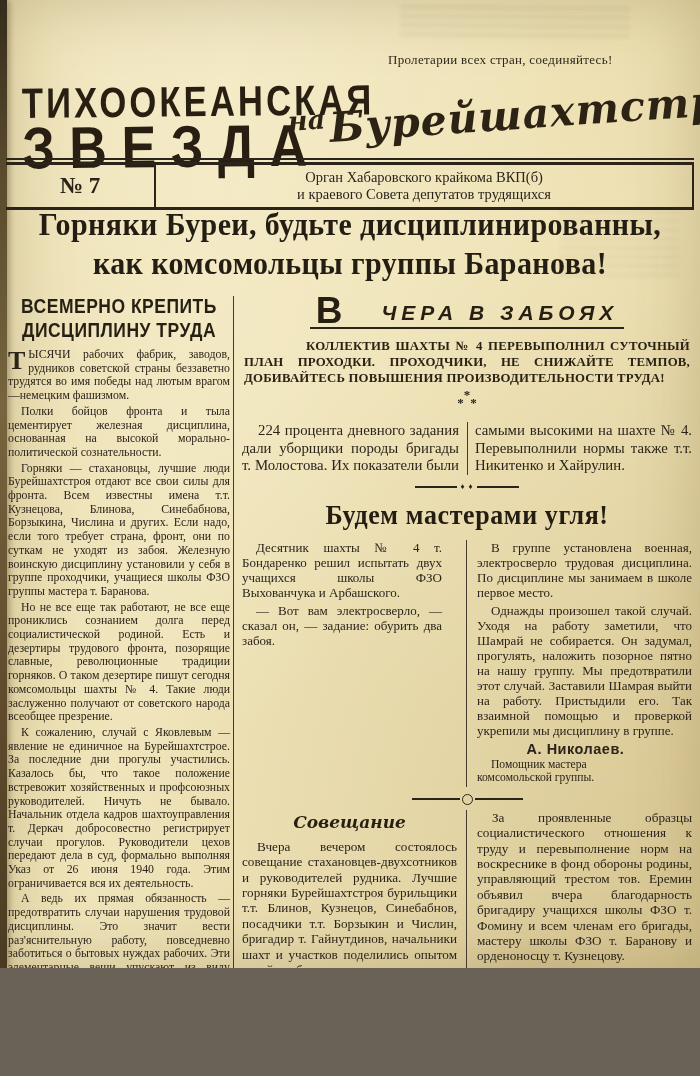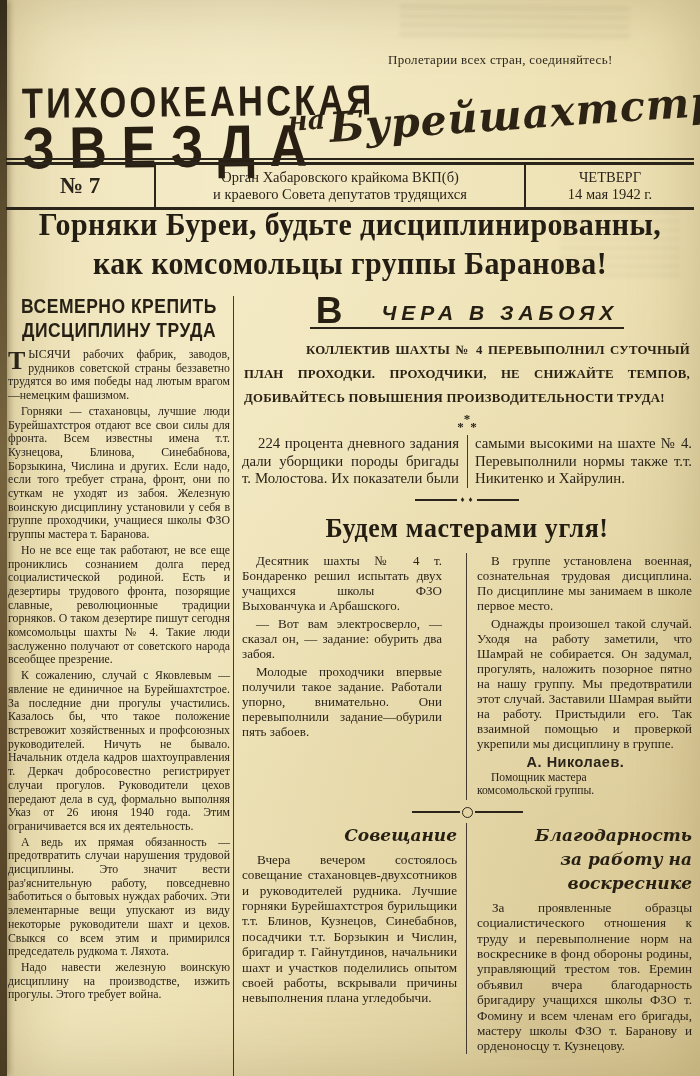--- a/index.html
+++ b/index.html
@@ -1,17 +1,17 @@
 <!DOCTYPE html>
 <html lang="ru"><head>
 <meta charset="utf-8">
 <style>
   html,body{margin:0;padding:0;background:#6b6257;}
   .page{
-    position:relative;width:700px;height:1076px;overflow:hidden;
+    position:relative;width:700px;height:968px;overflow:hidden;
     color:#2b241b;
     font-family:"Liberation Serif","DejaVu Serif",serif;
     background:
       radial-gradient(ellipse at 18% 8%, rgba(255,250,228,.38), transparent 55%),
       radial-gradient(ellipse at 90% 95%, rgba(130,100,45,.14), transparent 55%),
       radial-gradient(ellipse at 80% 30%, rgba(255,248,220,.18), transparent 50%),
       linear-gradient(100deg,#e5d6a2,#efe4ba 28%,#ecdfb0 68%,#e6d7a4);
     box-shadow:inset 0 0 70px rgba(96,70,25,.25);
   }
   .binding{position:absolute;left:0;top:0;bottom:0;width:7px;
@@ -54,26 +54,26 @@
   .dense p.lead{text-indent:0;}
   .dropcap{float:left;font-size:26px;line-height:22px;font-weight:bold;padding:2px 3px 0 0;}
   
   .vrule-main{position:absolute;left:233px;top:296px;bottom:0;width:0;border-left:1.5px solid #43392c;}
   
   .region{position:absolute;left:242px;top:296px;width:450px;}
   .vchera-head{width:fit-content;margin:0 auto;border-bottom:2.5px solid #2b241b;padding:0 6px 1px 6px;
     font-family:"Liberation Sans",sans-serif;font-weight:bold;color:#261f12;white-space:nowrap;}
   .v-init{font-size:37px;line-height:30px;vertical-align:-3px;}
   .v-rest{font-size:21px;font-style:italic;letter-spacing:5px;margin-left:39px;}
-  .lede{margin:9px 2px 0 2px;font-weight:bold;font-size:12.8px;line-height:24px;
+  .lede{margin:9px 2px 0 2px;font-weight:bold;font-size:12.8px;line-height:16px;
     text-align:justify;text-indent:62px;letter-spacing:.2px;color:#2a2215;}
   .dinkus{text-align:center;line-height:8px;font-size:13px;font-weight:bold;margin:5px 0 2px 0;}
   .dinkus span{display:block;white-space:pre;}
   .ycols{column-count:2;column-gap:16px;column-rule:1.5px solid #43392c;
-    font-size:14.8px;line-height:17.6px;text-align:justify;margin-top:4px;}
+    font-size:14.8px;line-height:17.6px;text-align:justify;margin-top:15px;}
   .ycols p{margin:0;text-indent:16px;}
   .ddiv{display:flex;align-items:center;justify-content:center;margin:8px 0 4px 0;}
   .ddiv i{display:block;width:42px;height:2px;background:#2b241b;}
   .ddiv b{font-style:normal;font-size:8px;letter-spacing:1px;padding:0 3px;line-height:8px;}
   .masters-title{text-align:center;font-weight:bold;font-size:26px;letter-spacing:.6px;
     margin:10px 0 9px 0;color:#241d12;transform:scale(1,1.05);}
   .mcols{display:flex;}
   .mcol{width:50%;box-sizing:border-box;font-size:13px;line-height:15px;text-align:justify;}
   .mcol.c1{padding-right:24px;border-right:1.5px solid #43392c;}
   .mcol.c2{padding-left:10px;}
@@ -82,21 +82,21 @@
     font-size:14.5px;margin:4px 18px 1px 0;letter-spacing:.5px;}
   .sig-role{font-size:11.6px;line-height:13px;text-indent:0;width:150px;margin-left:auto;text-align:left;}
   .odiv{display:flex;align-items:center;justify-content:center;margin:7px 0 5px 0;}
   .odiv i{display:block;width:48px;height:1.8px;background:#2b241b;}
   .odiv u{display:block;width:9px;height:9px;border:1.8px solid #2b241b;border-radius:50%;margin:0 2px;}
   .bcols{display:flex;}
   .bcol{width:50%;box-sizing:border-box;}
   .bcol.c1{padding-right:9px;border-right:1.5px solid #43392c;}
   .bcol.c2{padding-left:10px;}
   .btitle{font-family:"DejaVu Serif","Liberation Serif",serif;font-style:italic;font-weight:bold;
-    text-align:right;font-size:17px;line-height:24px;color:#261f12;margin-bottom:5px;}
+    text-align:center;font-size:17px;line-height:24px;color:#261f12;margin-bottom:5px;}
   .bbody{font-size:13.2px;line-height:15.4px;text-align:justify;text-indent:15px;margin:0;}
   .stain{position:absolute;border-radius:50%;pointer-events:none;
     background:radial-gradient(circle, rgba(120,88,30,.10), transparent 70%);}
 </style>
 </head>
 <body>
 
 <div class="page">
   <div class="binding"></div>
   <div class="bleed b1"></div>
@@ -112,38 +112,35 @@
   <div class="mast-script">
     <span class="na">на</span><span class="nm">Бурейшахтстрое</span>
   </div>
 
   <div class="infobar">
     <div class="cell cell-num">№ 7</div>
     <div class="cell cell-org">
       <span>Орган Хабаровского крайкома ВКП(б)</span>
       <span>и краевого Совета депутатов трудящихся</span>
     </div>
-    <div class="cell cell-date">
-      <span>ЧЕТВЕРГ</span>
-      <span>14 мая 1942 г.</span>
-    </div>
   </div>
 
   <div class="headline">
     <div>Горняки Буреи, будьте дисциплинированны,</div>
     <div>как комсомольцы группы Баранова!</div>
   </div>
 
   <div class="col-left">
     <div class="art1-title">
       <div>ВСЕМЕРНО КРЕПИТЬ</div>
       <div>ДИСЦИПЛИНУ ТРУДА</div>
     </div>
     <div class="dense">
       <p class="lead"><span class="dropcap">Т</span><span>ЫСЯЧИ рабочих фабрик, заводов, рудников советской страны беззаветно трудятся во имя победы над лютым врагом—немецким фашизмом.</span></p>
+      <p>Полки бойцов фронта и тыла цементирует железная дисциплина, основанная на высокой морально-политической сознательности.</p>
       <p>Горняки — стахановцы, лучшие люди Бурейшахтстроя отдают все свои силы для фронта. Всем известны имена т.т. Кузнецова, Блинова, Синебабнова, Борзыкина, Числина и других. Если надо, если того требует страна, фронт, они по суткам не уходят из забоя. Железную воинскую дисциплину установили у себя в группе проходчики, учащиеся школы ФЗО группы мастера т. Баранова.</p>
       <p>Но не все еще так работают, не все еще прониклись сознанием долга перед социалистической родиной. Есть и дезертиры трудового фронта, позорящие славные, революционные традиции горняков. О таком дезертире пишут сегодня комсомольцы шахты № 4. Такие люди заслуженно получают от советского народа всеобщее презрение.</p>
       <p>К сожалению, случай с Яковлевым — явление не единичное на Бурейшахтстрое. За последние дни прогулы участились. Казалось бы, что такое положение встревожит хозяйственных и профсоюзных руководителей. Ничуть не бывало. Начальник отдела кадров шахтоуправления т. Деркач добросовестно регистрирует случаи прогулов. Руководители цехов передают дела в суд, формально выполняя Указ от 26 июня 1940 года. Этим ограничивается вся их деятельность.</p>
       <p>А ведь их прямая обязанность — предотвратить случаи нарушения трудовой дисциплины. Это значит вести раз'яснительную работу, повседневно заботиться о бытовых нуждах рабочих. Эти элементарные вещи упускают из виду некоторые руководители шахт и цехов. Свыкся со всем этим и примирился председатель рудкома т. Ляхота.</p>
       <p>Надо навести железную воинскую дисциплину на производстве, изжить прогулы. Этого требует война.</p>
     </div>
 
   </div>
 
   <div class="vrule-main"></div>
@@ -164,45 +161,40 @@
       <i></i>
         <b>♦ ♦</b>
         <i></i>
     </div>
 
     <div class="masters-title">Будем мастерами угля!</div>
     <div class="mcols">
       <div class="mcol c1">
         <p>Десятник шахты № 4 т. Бондаренко решил испытать двух учащихся школы ФЗО Выхованчука и Арбашского.</p>
         <p>— Вот вам электросверло, — сказал он, — задание: обурить два забоя.</p>
-        <p>Молодые проходчики впервые получили такое задание. Работали упорно, внимательно. Они перевыполнили задание—обурили пять забоев.</p>
       </div>
       <div class="mcol c2">
-        <p>В группе установлена военная, сознательная трудовая дисциплина. По дисциплине мы занимаем в школе первое место.</p>
+        <p>В группе установлена военная, электросверло трудовая дисциплина. По дисциплине мы занимаем в школе первое место.</p>
         <p>Однажды произошел такой случай. Уходя на работу заметили, что Шамрай не собирается. Он задумал, прогулять, наложить позорное пятно на нашу группу. Мы предотвратили этот случай. Заставили Шамрая выйти на работу. Пристыдили его. Так взаимной помощью и проверкой укрепили мы дисциплину в группе.</p>
         <div class="sig">А. Николаев.</div>
         <p class="sig-role">Помощник мастера комсомольской группы.</p>
       </div>
     </div>
 
     <div class="odiv">
       <i></i>
         <u></u>
         <i></i>
     </div>
 
     <div class="bcols">
       <div class="bcol c1">
         <div class="btitle">
           <div>Совещание</div>
         </div>
         <p class="bbody">Вчера вечером состоялось совещание стахановцев-двухсотников и руководителей рудника. Лучшие горняки Бурейшахтстроя бурильщики т.т. Блинов, Кузнецов, Синебабнов, посадчики т.т. Борзыкин и Числин, бригадир т. Гайнутдинов, начальники шахт и участков поделились опытом своей работы, вскрывали причины невыполнения плана угледобычи.</p>
       </div>
       <div class="bcol c2">
-        <div class="btitle">
-          <div>Благодарность</div>
-          <div>за работу на воскреснике</div>
-        </div>
         <p class="bbody">За проявленные образцы социалистического отношения к труду и перевыполнение норм на воскреснике в фонд обороны родины, управляющий трестом тов. Еремин объявил вчера благодарность бригадиру учащихся школы ФЗО т. Фомину и всем членам его бригады, мастеру школы ФЗО т. Баранову и орденоносцу т. Кузнецову.</p>
       </div>
     </div>
   </div>
 </div>
 
 </body></html>

